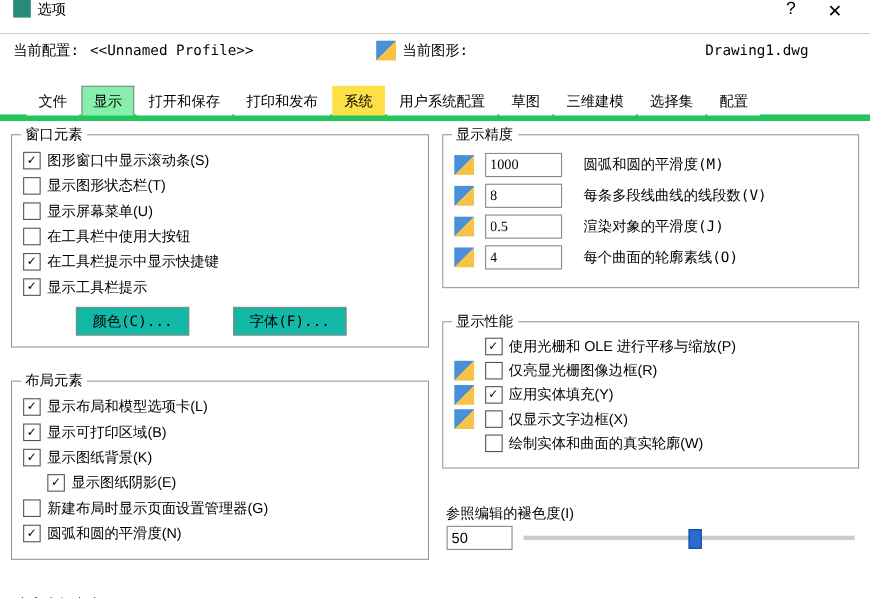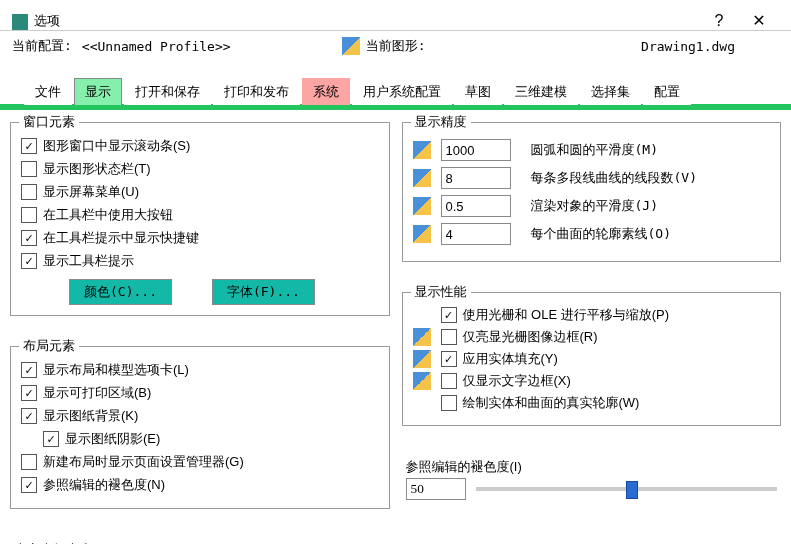--- a/index.html
+++ b/index.html
@@ -1,47 +1,47 @@
 <!DOCTYPE html>
 <html><head>
 <meta charset="utf-8">
 <style>
 body{margin:0;font-family:"Microsoft YaHei","SimSun",sans-serif;font-size:13px;background:#fff;color:#000;width:791px;height:544px;overflow:hidden}
-.titlebar{display:flex;align-items:flex-end;height:30px;padding:0 12px;border-bottom:1px solid #ccc}
+.titlebar{display:flex;align-items:flex-start;height:30px;padding:0 12px;border-bottom:1px solid #ccc}
 .titlebar .icon{width:16px;height:16px;background:#2a8a7a;display:inline-block;margin-right:6px}
 .titlebar .title{flex:0 0 auto}
 .titlebar .spacer{flex:1}
 .titlebar .winbtn{width:40px;text-align:center;font-size:16px;cursor:pointer}
 .toprow{display:flex;align-items:center;padding:6px 12px;font-family:"SimSun",monospace}
 .toprow .lbl{margin-right:10px}
 .toprow .prof{flex:0 0 260px}
 .toprow .ic{width:18px;height:18px;display:inline-block;background:linear-gradient(135deg,#4a90d9 50%,#f5c24a 50%);margin-right:6px;vertical-align:middle}
 .tabs{display:flex;border-bottom:6px solid #22c55e;padding:0 24px;margin-top:16px}
 .tab{padding:4px 10px;border:1px solid transparent;border-bottom:none;cursor:pointer;margin-right:2px;position:relative;top:1px;background:#fff}
 .tab.active{border-color:#888;background:#86efac}
-.tab.hl{background:#fca5a5}
+.tab.hl{background:#fde047}
 .content{display:flex;padding:6px 10px;gap:12px}
 .col{flex:1;display:flex;flex-direction:column;gap:24px}
 .group{border:1px solid #999;padding:10px 10px 10px 10px;position:relative;margin-top:6px}
 .group .legend{position:absolute;top:-10px;left:8px;background:#fff;padding:0 4px;font-size:13px}
 .row{display:flex;align-items:center;margin:3px 0;min-height:20px}
 .chk{width:14px;height:14px;border:1px solid #555;margin-right:6px;display:inline-flex;align-items:center;justify-content:center;font-size:11px;line-height:1;cursor:pointer}
 .chk.checked::after{content:"✓";color:#000}
 .indent{margin-left:22px}
 .btn{border:1px solid #888;background:#14b8a6;padding:3px 14px;font-size:13px;cursor:pointer;font-family:"SimSun",monospace}
 .btnrow{display:flex;gap:40px;margin:8px 0 0 48px}
 .precrow{display:flex;align-items:center;margin:6px 0}
 .precrow .ic2{width:18px;height:18px;background:linear-gradient(135deg,#4a90d9 50%,#f5c24a 50%);margin-right:10px}
-.precrow input{width:60px;height:20px;border:1px solid #888;padding:0 4px;font-family:Liberation Sans, sans-serif;font-size:13px;margin-right:20px}
+.precrow input{width:60px;height:20px;border:1px solid #888;padding:0 4px;font-family:Liberation Serif, serif;font-size:13px;margin-right:20px}
 .precrow .lbl{font-family:"SimSun",monospace}
 .perf .row{margin:2px 0}
 .perf .ic2{width:18px;height:18px;background:linear-gradient(135deg,#4a90d9 50%,#f5c24a 50%);margin-right:10px;flex:0 0 18px}
 .sliderlbl{margin:8px 0 2px 4px}
 .sliderrow{display:flex;align-items:center;gap:10px;padding:0 4px}
-.sliderrow input[type=text]{width:50px;height:20px;border:1px solid #888;padding:0 4px;font-family:Liberation Serif, serif}
+.sliderrow input[type=text]{width:50px;height:20px;border:1px solid #888;padding:0 4px;font-family:Liberation Sans, sans-serif}
 .track{flex:1;height:4px;background:#ccc;position:relative}
 .thumb{position:absolute;top:-6px;width:10px;height:16px;background:#2a6ad3;border:1px solid #164a9e}
 </style>
 </head>
 <body>
 
 <div class="titlebar">
   <span class="icon"></span>
   <span class="title">选项</span>
   <span class="spacer"></span>
@@ -122,21 +122,21 @@
       <div class="row indent">
           <span class="chk checked"></span>
           <span>显示图纸阴影(E)</span>
         </div>
       <div class="row">
           <span class="chk"></span>
           <span>新建布局时显示页面设置管理器(G)</span>
         </div>
       <div class="row">
           <span class="chk checked"></span>
-          <span>参照编辑的褪色度(N)</span>
+          <span>圆弧和圆的平滑度(N)</span>
         </div>
     </div>
 
     <div>
       <div class="sliderlbl">十字光标大小(Z)</div>
       <div class="sliderrow">
         <input type="text" value="5" style="">
         <div class="track">
             <div class="thumb" style="left:5%"></div>
           </div>

